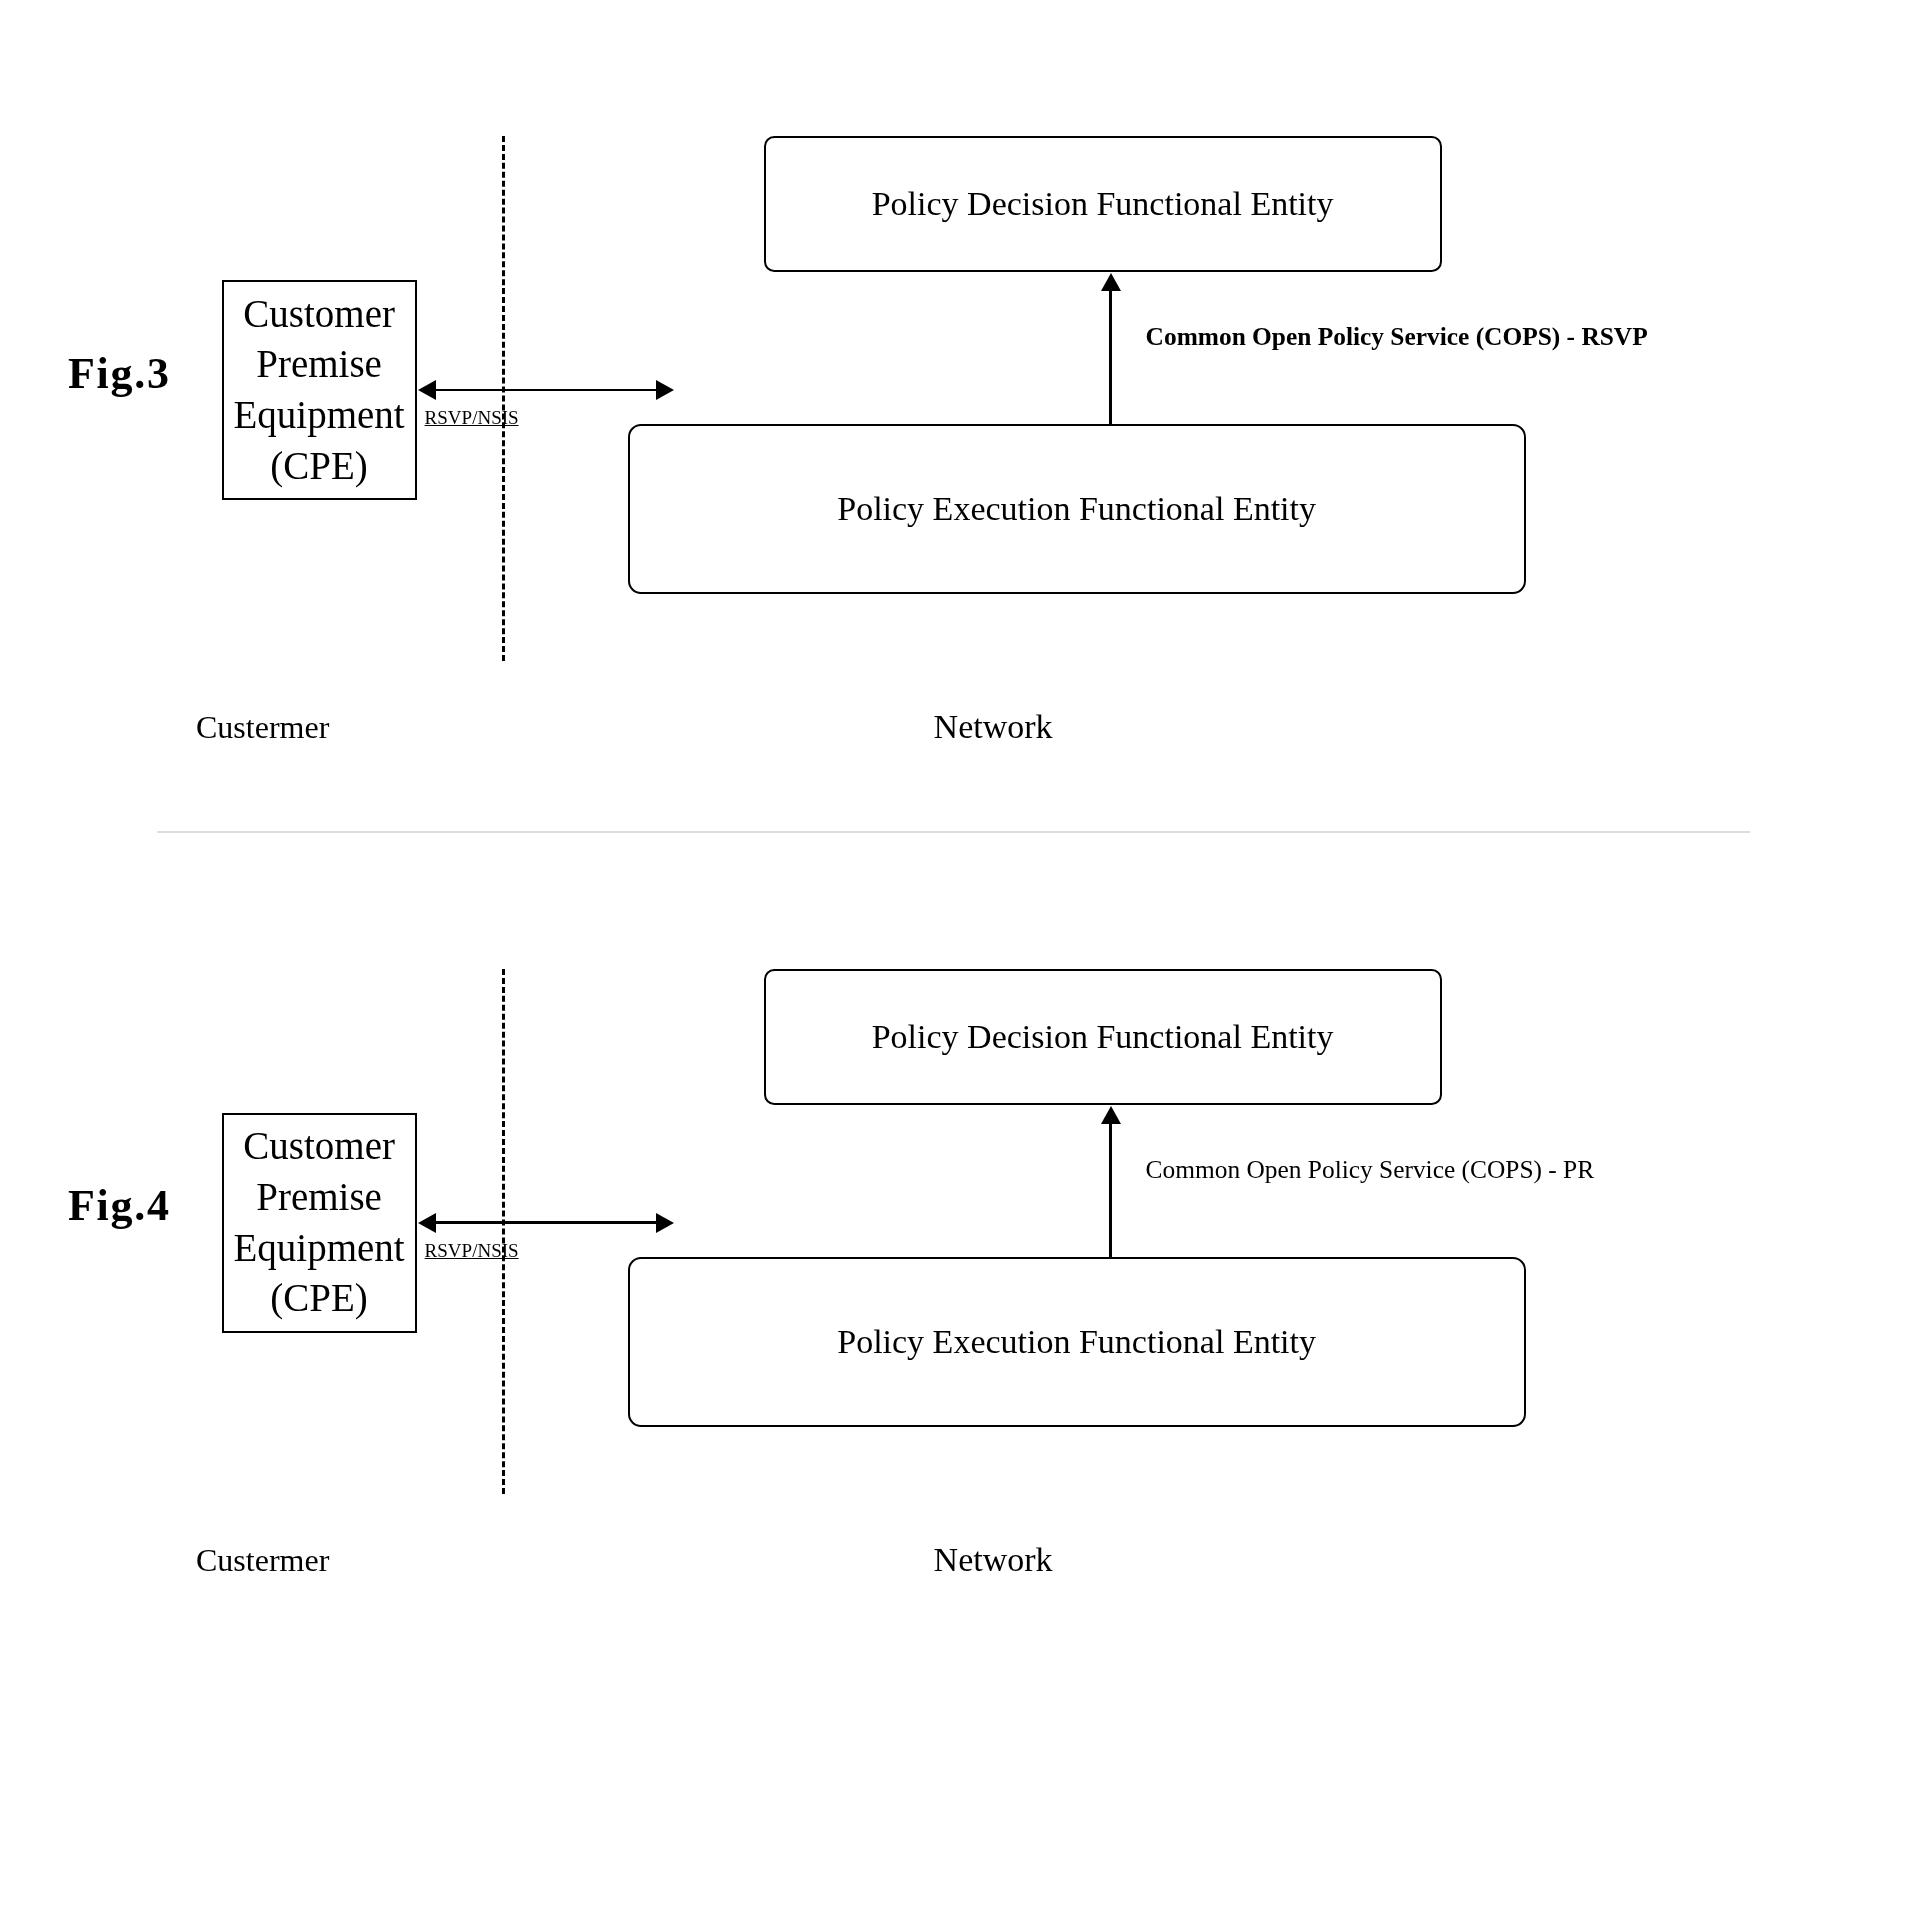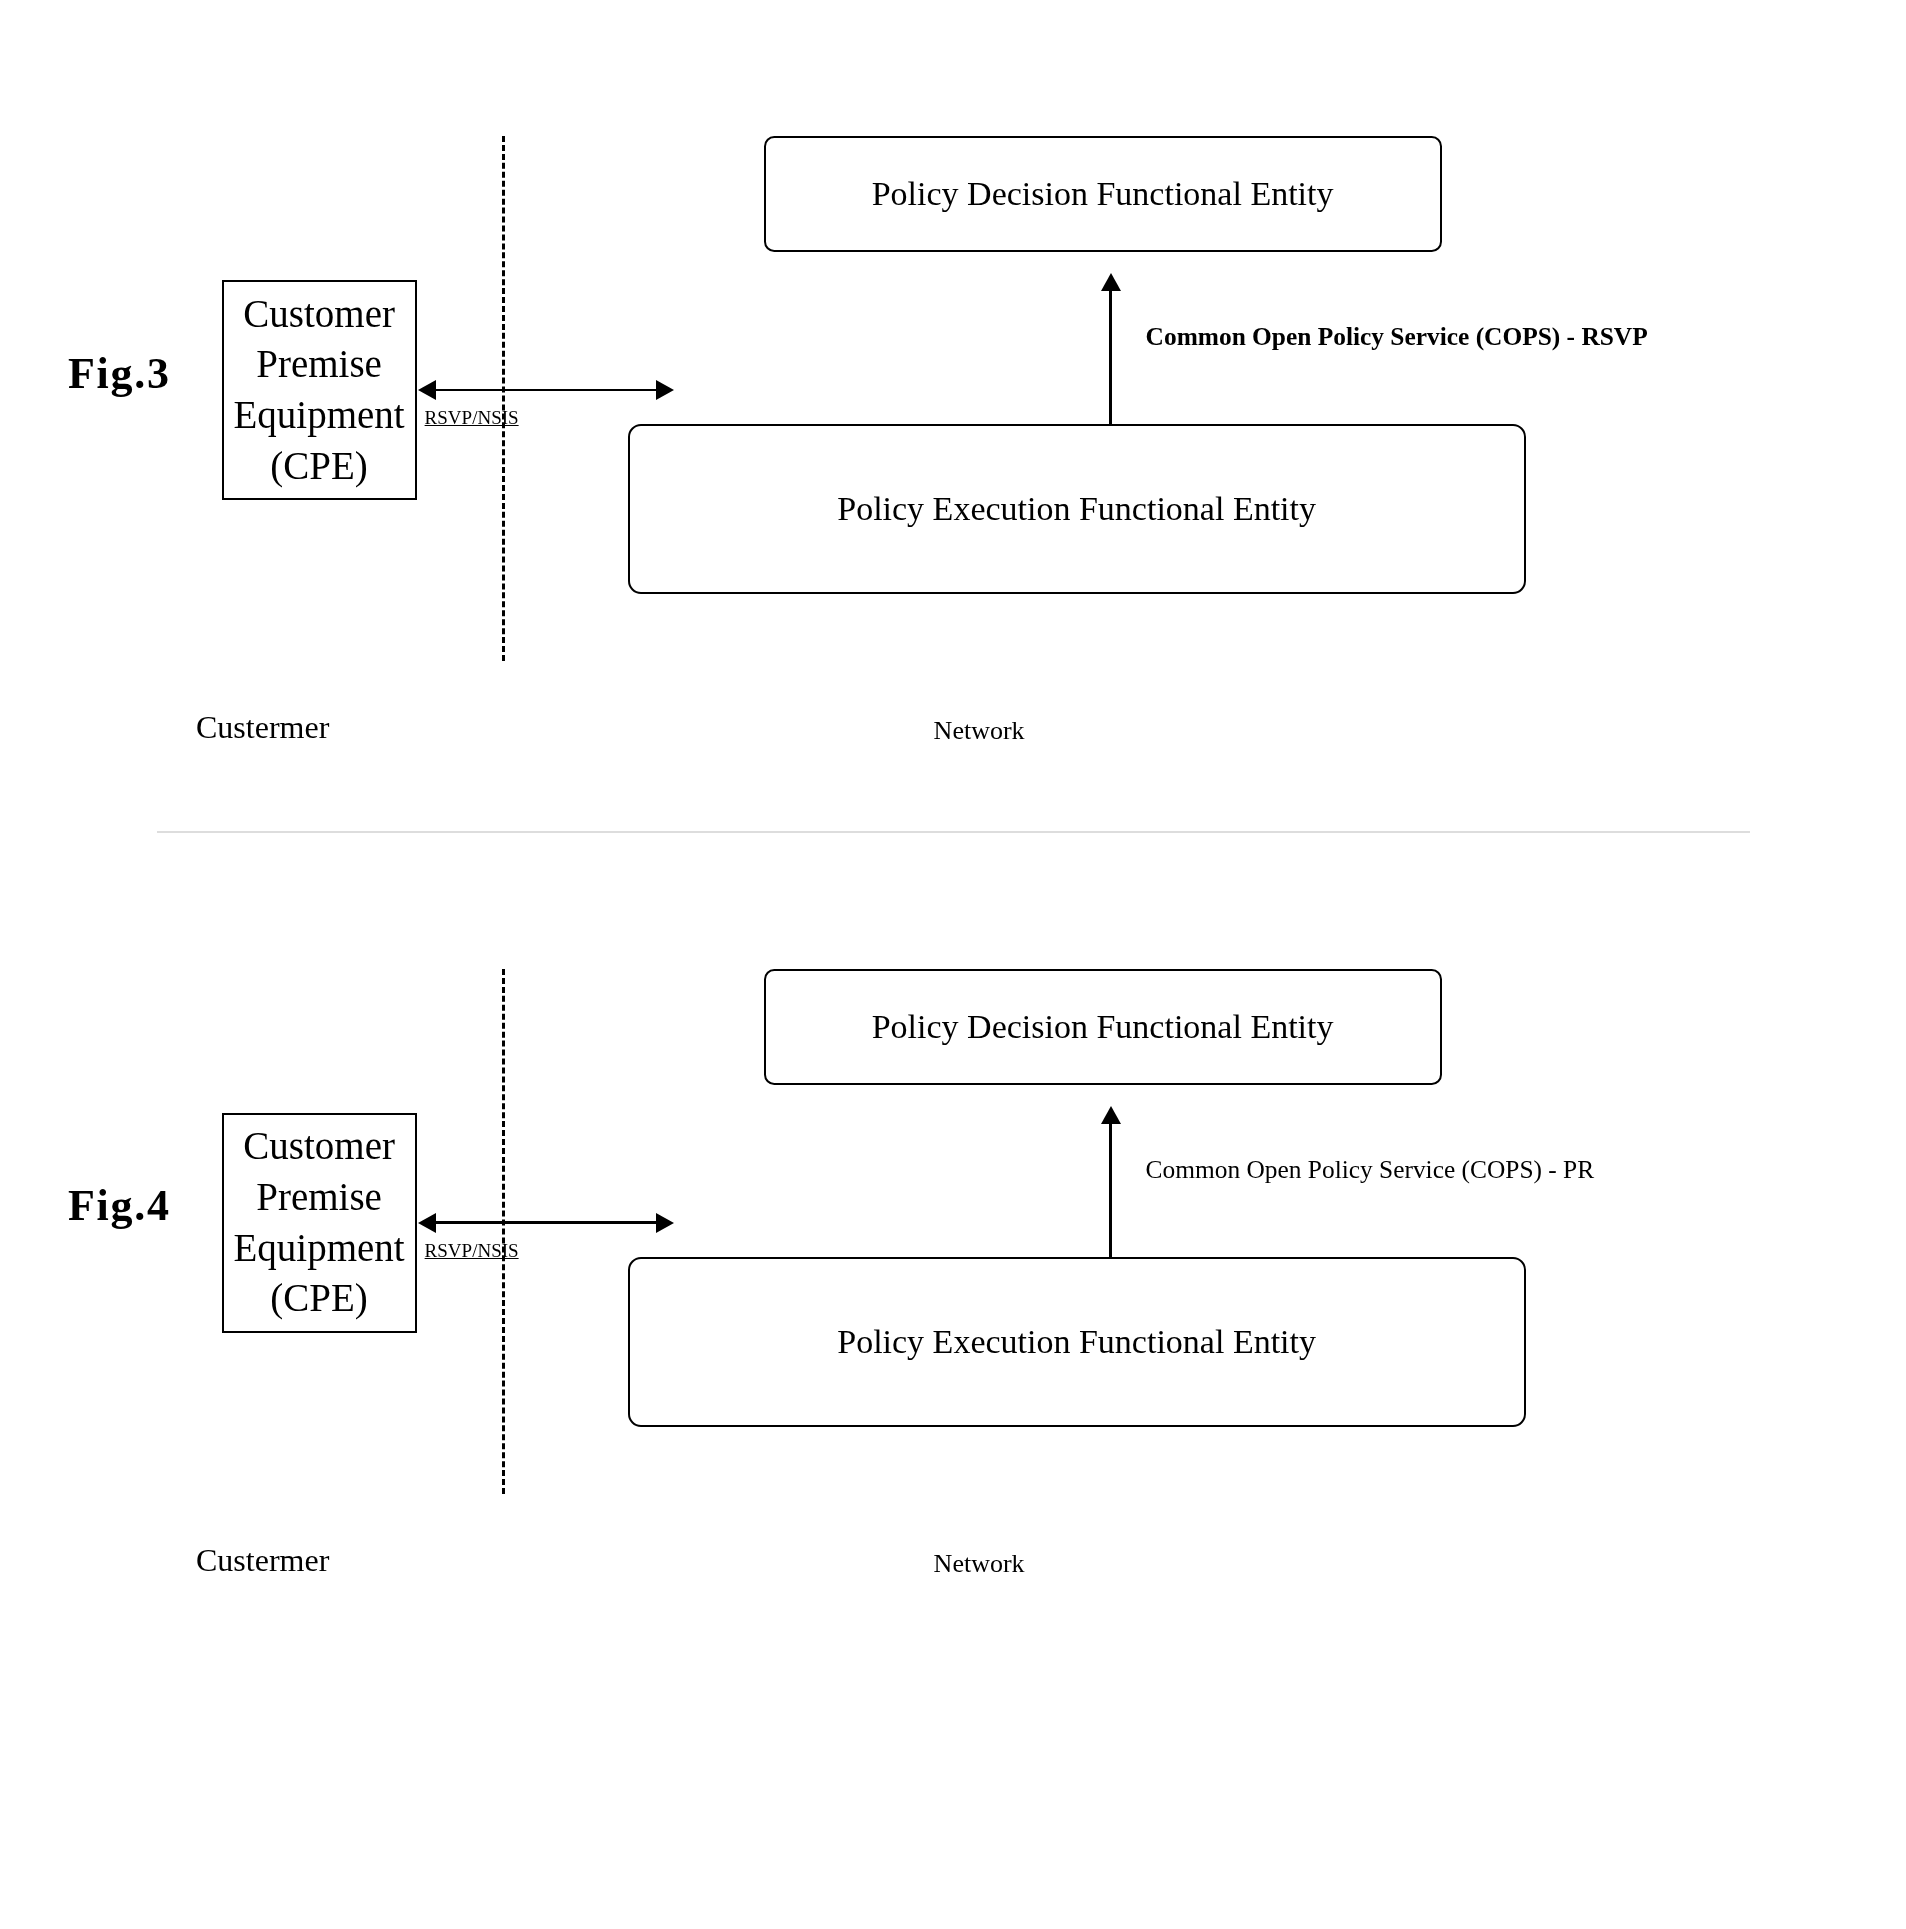--- a/index.html
+++ b/index.html
@@ -66,21 +66,21 @@
       height: 525px;
       border-left: 3.4px dashed #000;
     }
 
     
     .pdfe-box {
       position: absolute;
       left: 593px;
       top: 85px;
       width: 678px;
-      height: 116px;
+      height: 136px;
       border: 2.5px solid #000;
       border-radius: 10.2px;
       display: flex;
       align-items: center;
       justify-content: center;
       text-align: center;
       font-size: 34px;
       background: #fff;
     }
 
@@ -174,21 +174,21 @@
       position: absolute;
       left: 25.4px;
       bottom: 0;
       font-size: 32px;
     }
 
     .label-network {
       position: absolute;
       left: 763px;
       bottom: 0;
-      font-size: 26px;
+      font-size: 34px;
     }
 
     .divider {
       width: 90%;
       height: 1.7px;
       background: #ddd;
       margin: 17px 0 51px 0;
     }
   </style>
 </head>

